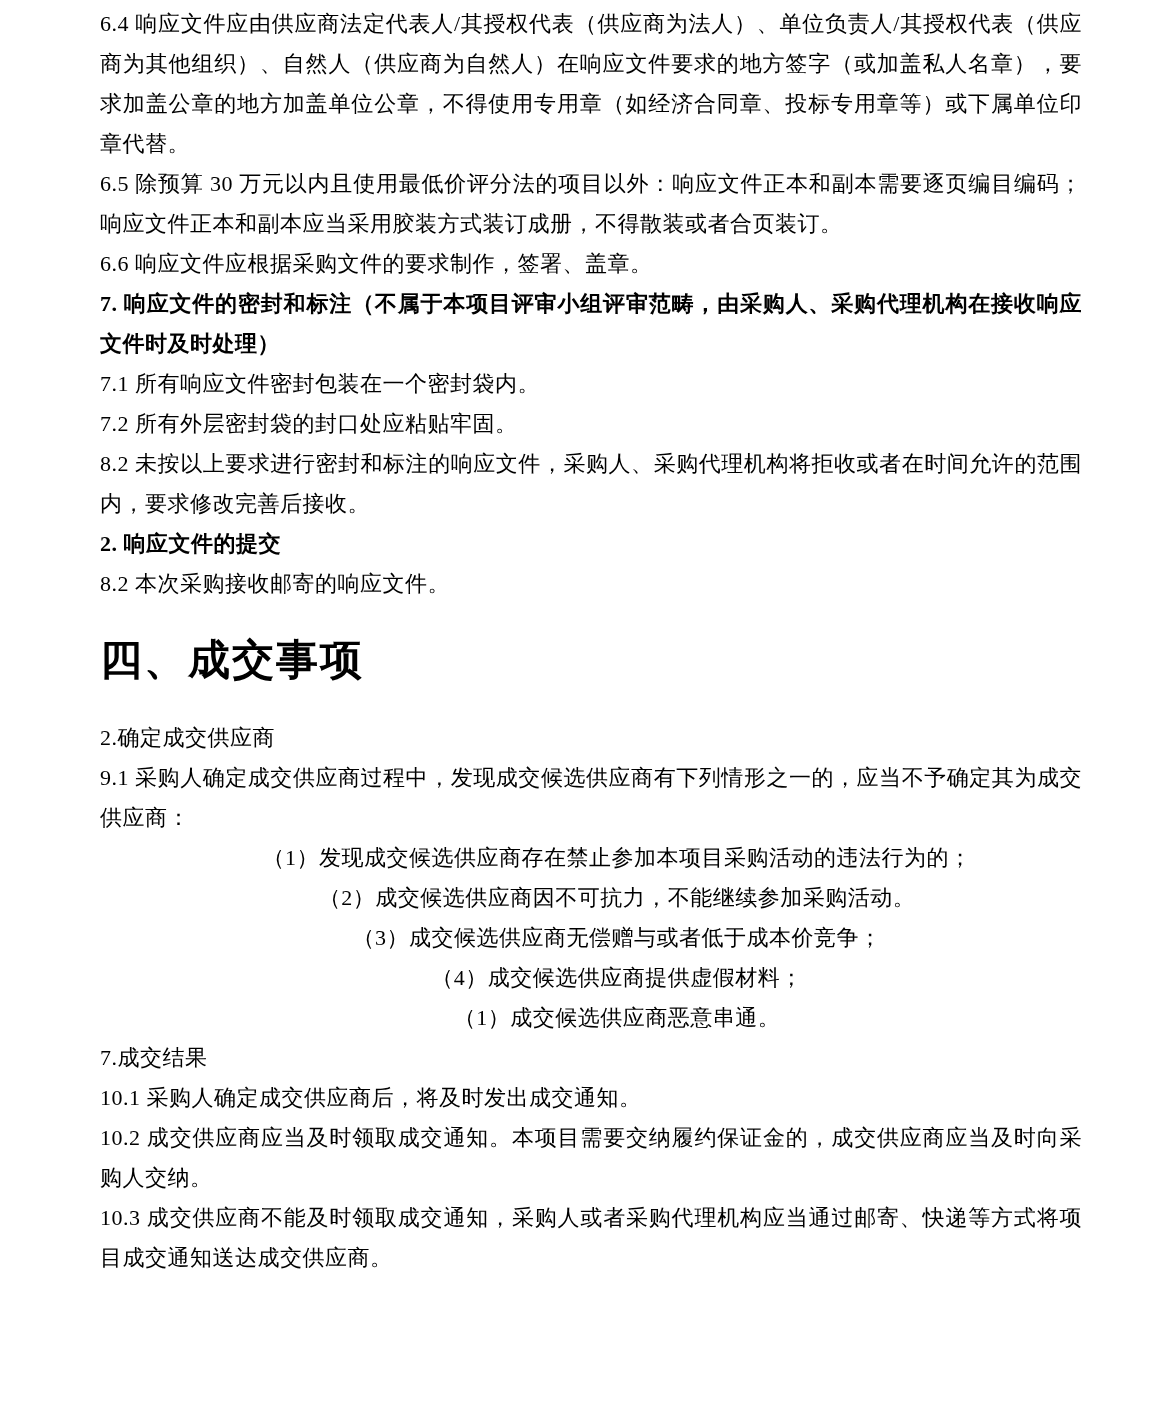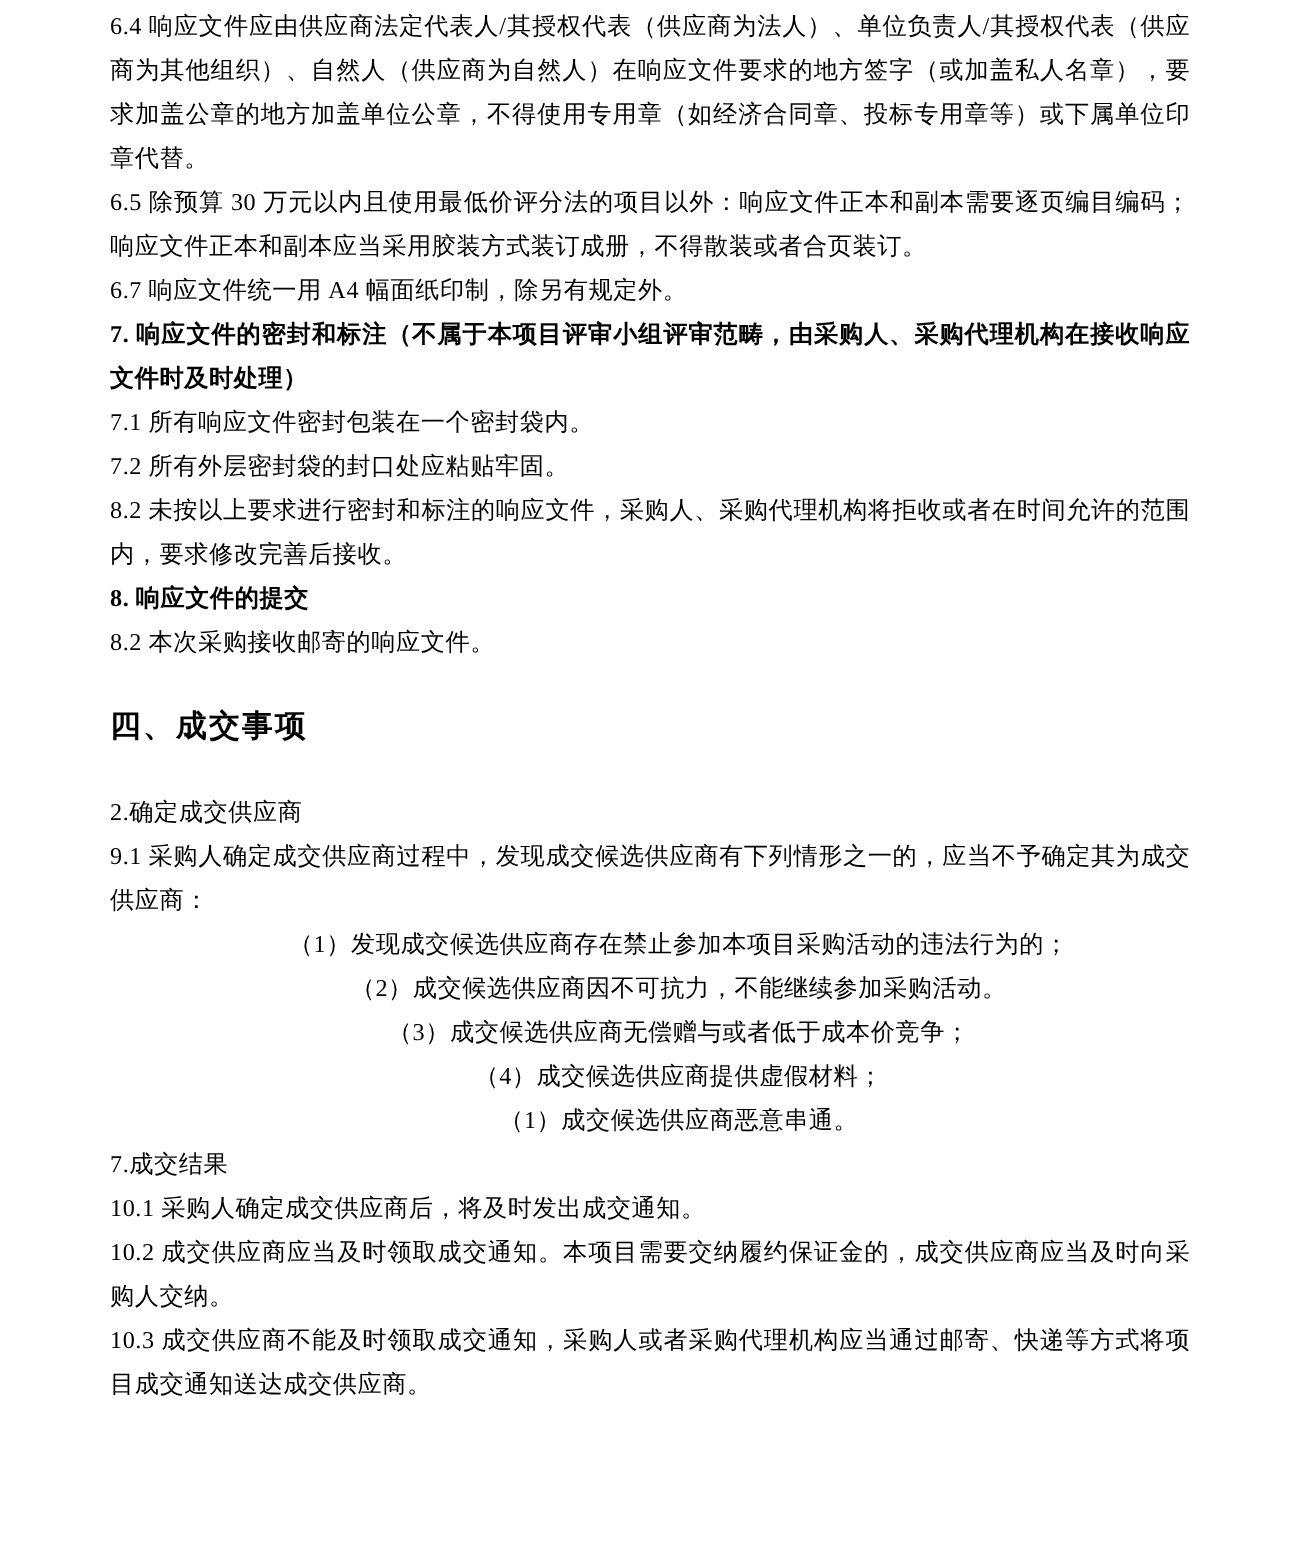--- a/index.html
+++ b/index.html
@@ -30,38 +30,38 @@
   p.bold {
     font-weight: bold;
   }
   p.indent {
     padding-left: 52px;
     text-align: center;
   }
   h1.section-heading {
     font-family: "Liberation Sans", "DejaVu Sans", sans-serif;
     font-weight: bold;
-    font-size: 28px;
+    font-size: 42px;
     line-height: 52px;
     margin: 30px 0 32px 0;
     letter-spacing: 2px;
   }
 </style>
 </head>
 <body>
 
 <div class="page">
   <p class="body-line">6.4 响应文件应由供应商法定代表人/其授权代表（供应商为法人）、单位负责人/其授权代表（供应商为其他组织）、自然人（供应商为自然人）在响应文件要求的地方签字（或加盖私人名章），要求加盖公章的地方加盖单位公章，不得使用专用章（如经济合同章、投标专用章等）或下属单位印章代替。</p>
   <p class="body-line">6.5 除预算 30 万元以内且使用最低价评分法的项目以外：响应文件正本和副本需要逐页编目编码；响应文件正本和副本应当采用胶装方式装订成册，不得散装或者合页装订。</p>
-  <p class="body-line">6.7 响应文件统一用 A4 幅面纸印制，除另有规定外。</p>
+  <p class="body-line">6.6 响应文件应根据采购文件的要求制作，签署、盖章。</p>
   <p class="body-line bold">7. 响应文件的密封和标注（不属于本项目评审小组评审范畴，由采购人、采购代理机构在接收响应文件时及时处理）</p>
   <p class="body-line">7.1 所有响应文件密封包装在一个密封袋内。</p>
   <p class="body-line">7.2 所有外层密封袋的封口处应粘贴牢固。</p>
   <p class="body-line">8.2 未按以上要求进行密封和标注的响应文件，采购人、采购代理机构将拒收或者在时间允许的范围内，要求修改完善后接收。</p>
-  <p class="body-line bold">8. 响应文件的提交</p>
+  <p class="body-line bold">2. 响应文件的提交</p>
   <p class="body-line">8.2 本次采购接收邮寄的响应文件。</p>
   <h1 class="section-heading">四、成交事项</h1>
   <p class="body-line">2.确定成交供应商</p>
   <p class="body-line">9.1 采购人确定成交供应商过程中，发现成交候选供应商有下列情形之一的，应当不予确定其为成交供应商：</p>
   <p class="body-line indent">（1）发现成交候选供应商存在禁止参加本项目采购活动的违法行为的；</p>
   <p class="body-line indent">（2）成交候选供应商因不可抗力，不能继续参加采购活动。</p>
   <p class="body-line indent">（3）成交候选供应商无偿赠与或者低于成本价竞争；</p>
   <p class="body-line indent">（4）成交候选供应商提供虚假材料；</p>
   <p class="body-line indent">（1）成交候选供应商恶意串通。</p>
   <p class="body-line">7.成交结果</p>

